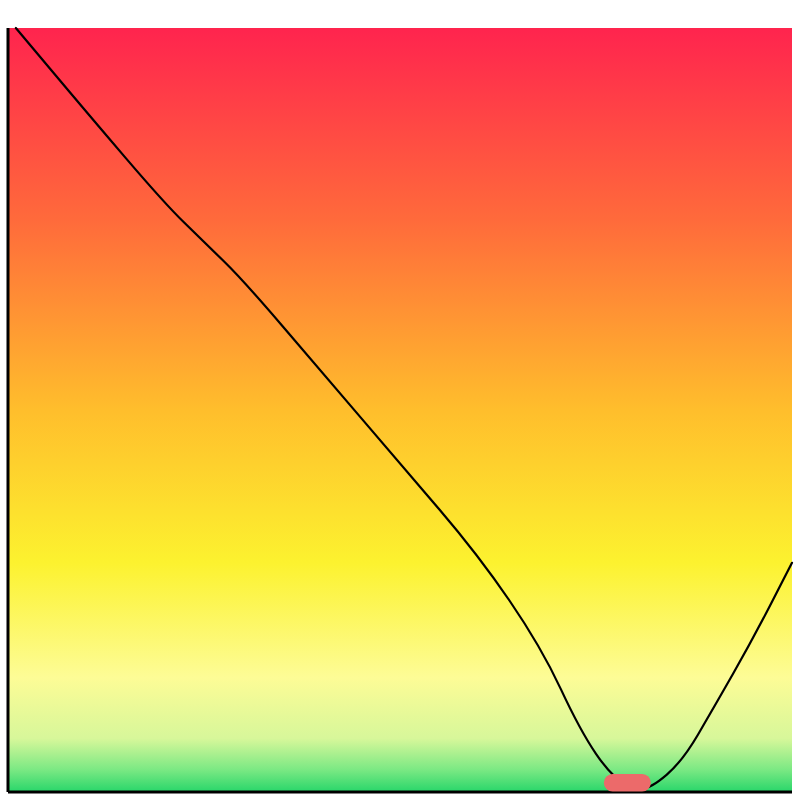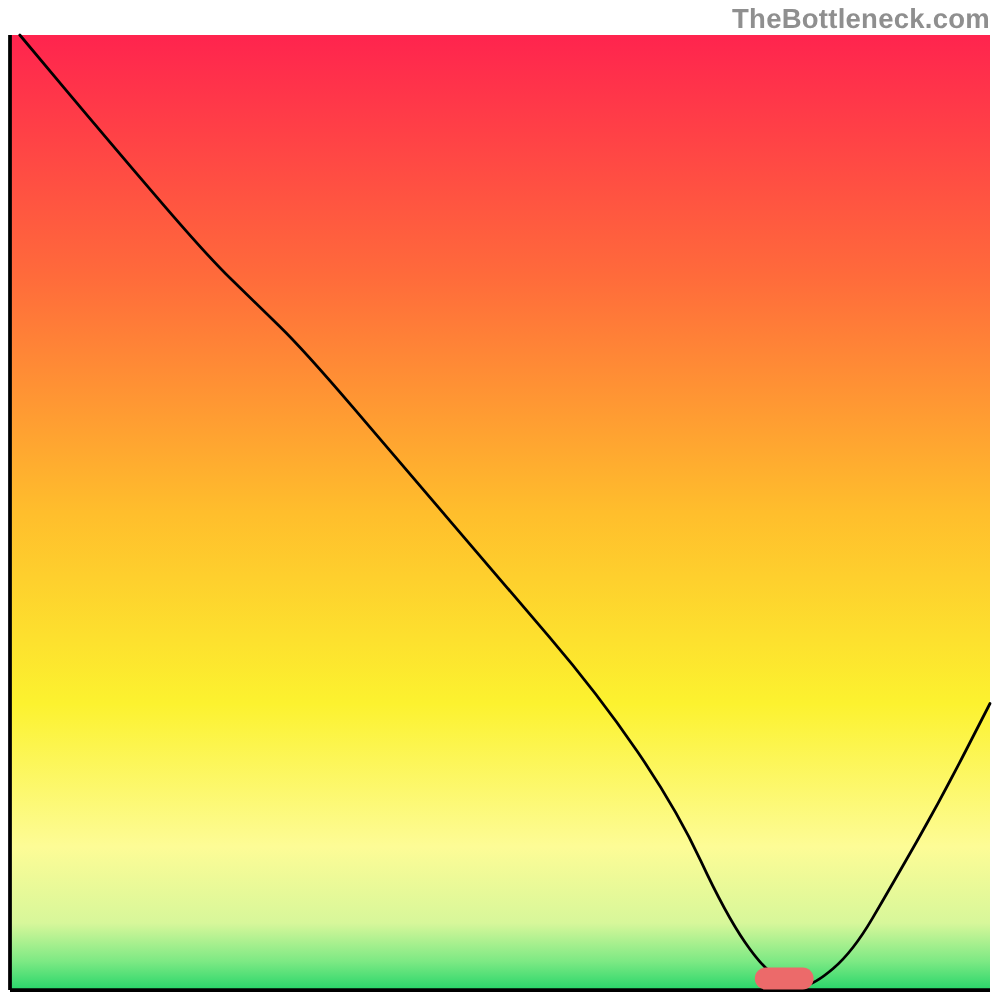--- a/index.html
+++ b/index.html
@@ -26,21 +26,20 @@
     z-index: 10;
   }
   svg {
     display: block;
   }
 </style>
 </head>
 <body>
 
 <div class="chart-container">
-  <div class="watermark">TheBottleneck.com</div>
   <svg id="chart-svg" width="800" height="800" viewBox="0 0 800 800">
       <defs>
         <linearGradient id="bg-grad" x1="0" y1="0" x2="0" y2="1">
           <stop offset="0%" stop-color="#ff244e"></stop>
           <stop offset="25%" stop-color="#ff6a3b"></stop>
           <stop offset="50%" stop-color="#ffbe2c"></stop>
           <stop offset="70%" stop-color="#fcf22f"></stop>
           <stop offset="85%" stop-color="#fdfc96"></stop>
           <stop offset="93%" stop-color="#d7f79a"></stop>
           <stop offset="97%" stop-color="#7de984"></stop>

